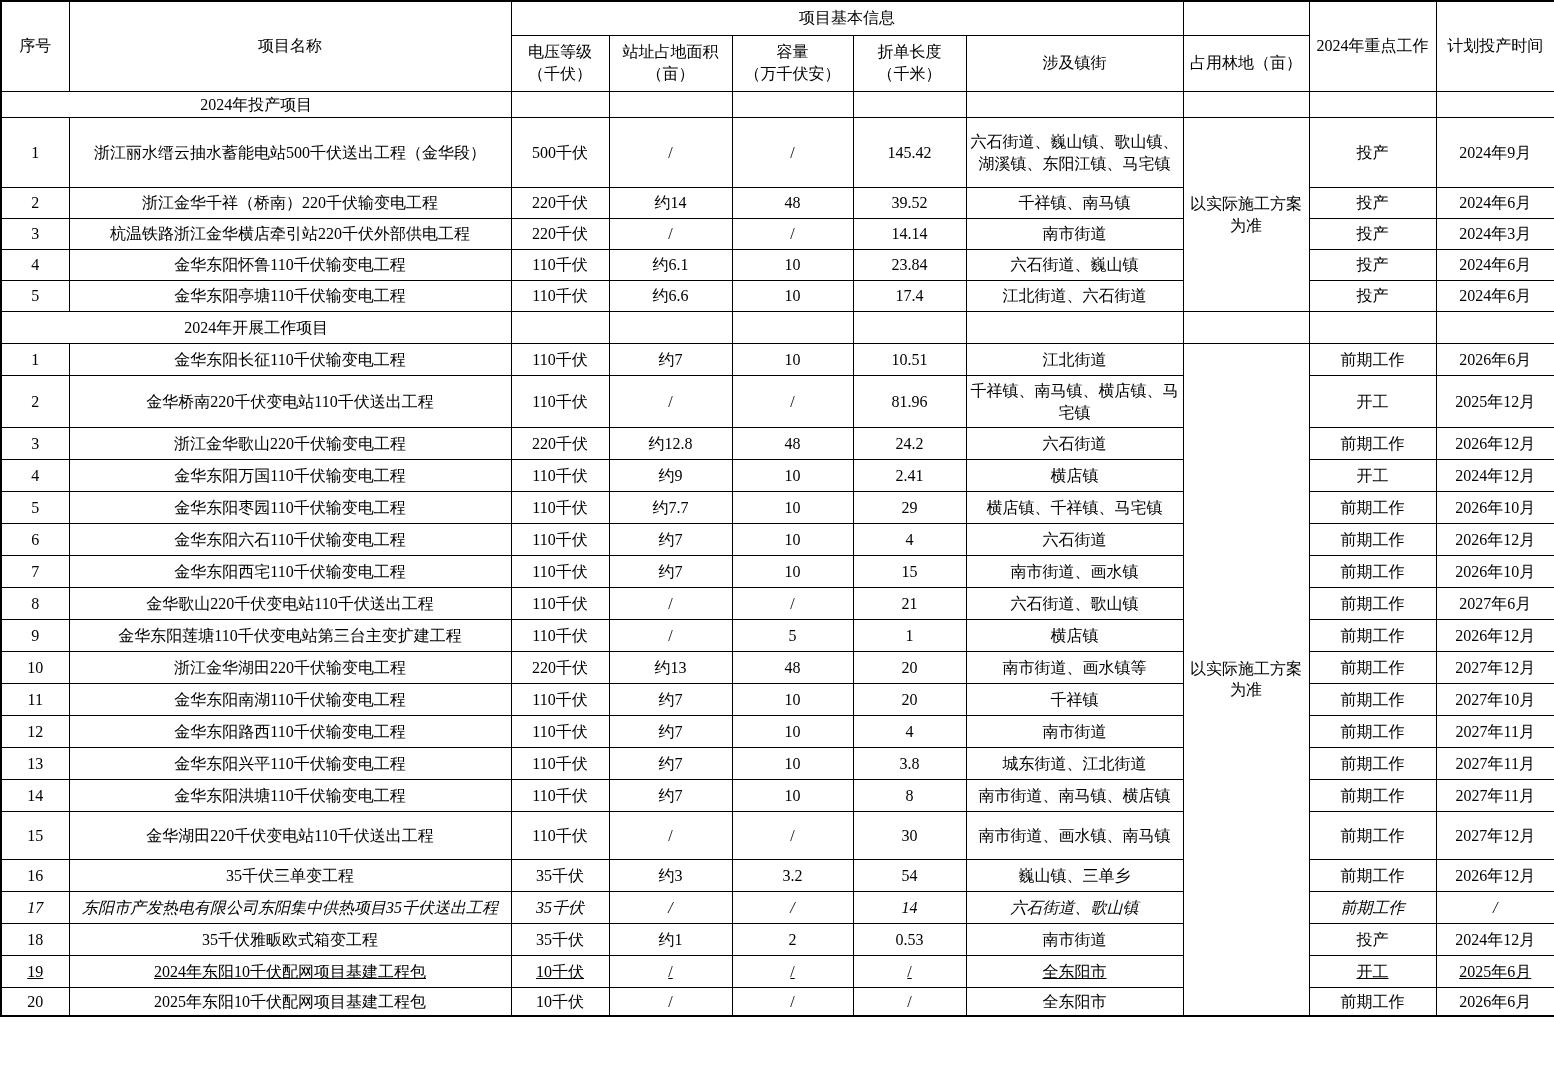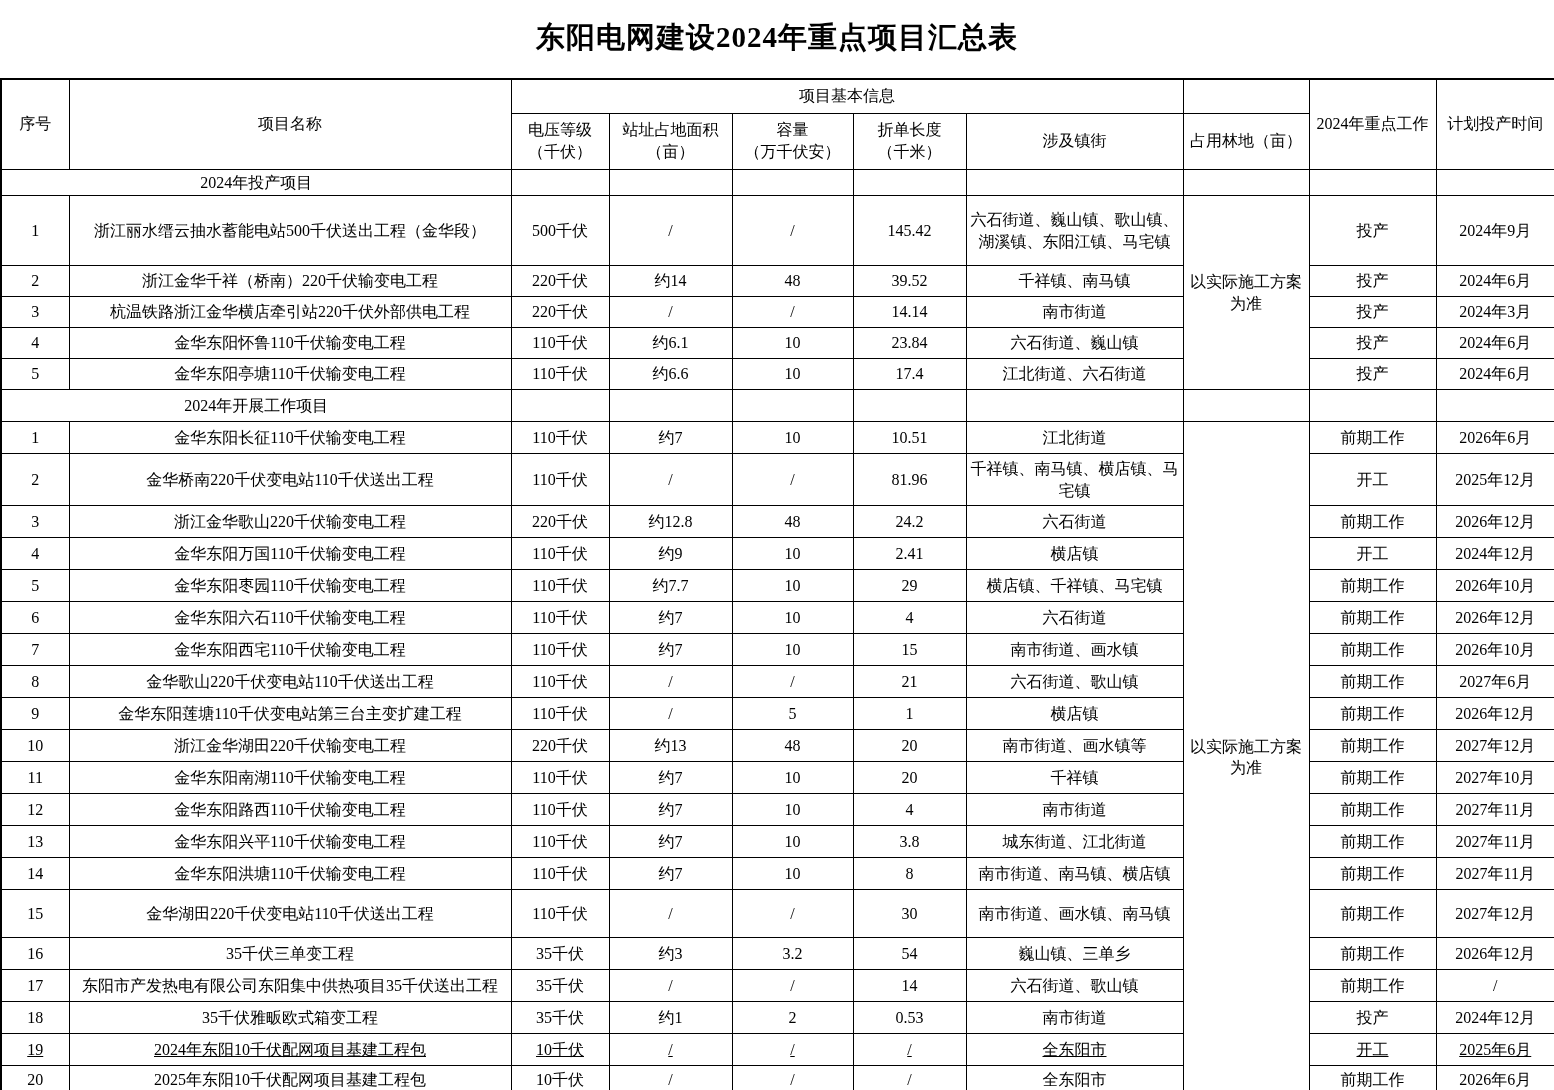--- a/index.html
+++ b/index.html
@@ -50,21 +50,20 @@
   }
   td.towns-cell, td.forest-cell {
     line-height: 1.45;
   }
 </style>
 </head>
 <body>
 
 <div class="page">
 
-  <div class="title">东阳电网建设2024年重点项目汇总表</div>
 
   <table class="grid">
     <colgroup>
       <col style="width:68px">
       <col style="width:442px">
       <col style="width:98px">
       <col style="width:123px">
       <col style="width:121px">
       <col style="width:113px">
       <col style="width:217px">
@@ -343,21 +342,21 @@
           <td>16</td>
           <td>35千伏三单变工程</td>
           <td>35千伏</td>
           <td>约3</td>
           <td>3.2</td>
           <td>54</td>
           <td class="towns-cell">巍山镇、三单乡</td>
           <td>前期工作</td>
           <td>2026年12月</td>
         </tr>
-        <tr style="height: 32px;">
+        <tr style="height: 32px; font-style: italic;">
           <td>17</td>
           <td>东阳市产发热电有限公司东阳集中供热项目35千伏送出工程</td>
           <td>35千伏</td>
           <td>/</td>
           <td>/</td>
           <td>14</td>
           <td class="towns-cell">六石街道、歌山镇</td>
           <td>前期工作</td>
           <td>/</td>
         </tr>

